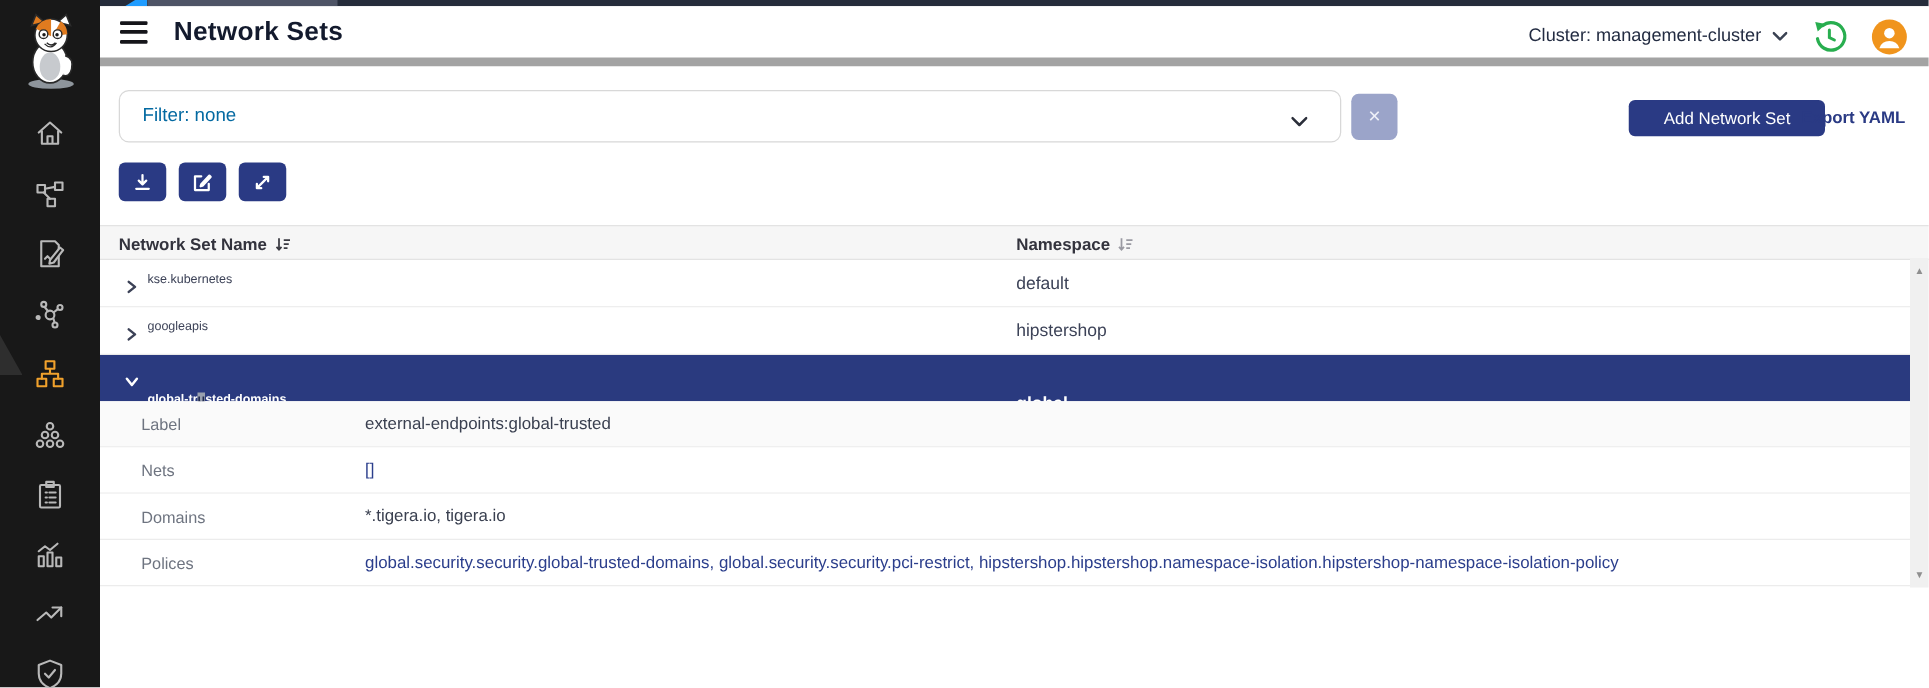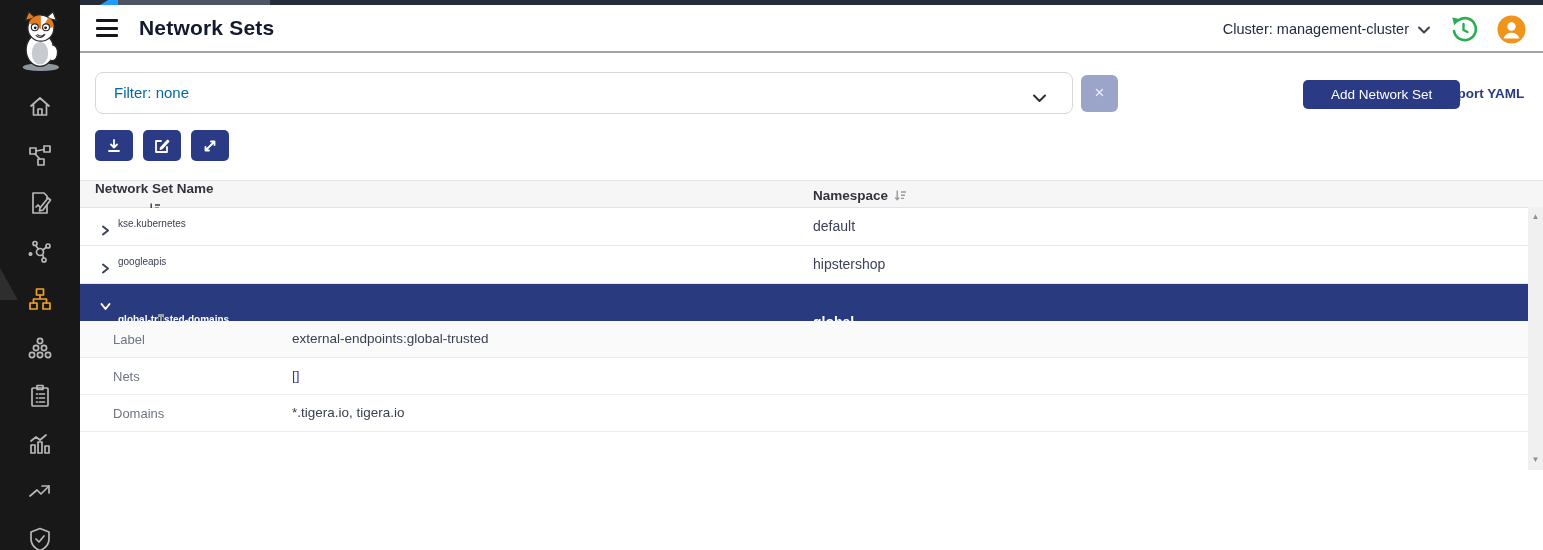--- a/index.html
+++ b/index.html
@@ -13,21 +13,21 @@
 
   
   .sidebar { position:absolute; left:0; top:0; width:80px; height:550px; background:#181818; z-index:5; }
   .logo { position:absolute; left:14px; top:10px; width:52px; height:64px; }
   .nav-icon { position:absolute; left:27px; width:26px; height:26px; cursor:pointer; }
   .nav-icon svg { width:26px; height:26px; stroke:#b8b8b8; fill:none; stroke-width:1.7; stroke-linecap:round; stroke-linejoin:round; }
   .nav-icon.active svg { stroke:#f0a12c; }
   .corner-notch { position:absolute; left:0; top:268px; width:18px; height:32px; background:#2e2e2e; clip-path:polygon(0 0,100% 100%,0 100%); }
 
   
-  .header { position:absolute; left:80px; top:5px; width:1463px; height:48px; background:#fff; border-bottom:2px solid #a3a3a3; display:flex; align-items:center; }
+  .header { position:absolute; left:80px; top:5px; width:1463px; height:48px; background:#fff; border-bottom:7px solid #a3a3a3; display:flex; align-items:center; }
   .hamburger { margin-left:16px; width:24px; height:18px; display:flex; flex-direction:column; justify-content:space-between; cursor:pointer; }
   .hamburger span { display:block; width:22px; height:3px; background:#15151a; border-radius:1px; }
   .page-title { margin-left:19px; font-size:21px; font-weight:700; color:#131a2d; letter-spacing:.2px; }
   .header-right { position:absolute; right:17px; top:0; height:48px; display:flex; align-items:center; gap:18px; }
   .cluster-switcher { display:flex; align-items:center; gap:9px; cursor:pointer; }
   .cluster-label { font-size:14.5px; color:#232c42; }
   .chev svg { width:12px; height:8px; stroke:#3a4252; stroke-width:2; fill:none; stroke-linecap:round; stroke-linejoin:round; }
   .icon-btn-round { width:30px; height:30px; display:flex; align-items:center; justify-content:center; cursor:pointer; }
 
   
@@ -38,21 +38,21 @@
   .clear-filter { position:absolute; left:1081px; top:75px; width:37px; height:37px; background:#9ba4c9; border-radius:6px; color:#eef0f8; font-size:17px; text-align:center; line-height:36px; cursor:default; }
   .add-btn { position:absolute; left:1303px; top:80px; height:29px; padding:0 28px; background:#2a3a84; border:none; border-radius:5px; color:#fff; font-size:13.5px; font-weight:400; font-family:inherit; cursor:pointer; }
   .export-link { position:absolute; left:1441px; top:86px; font-size:13.5px; font-weight:600; color:#2a3a84; cursor:pointer; }
   .action-btns { position:absolute; left:95px; top:130px; display:flex; gap:10px; }
   .action-btn { width:38px; height:31px; background:#2a3a84; border-radius:5px; display:flex; align-items:center; justify-content:center; cursor:pointer; }
   .action-btn svg { width:16px; height:16px; stroke:#fff; fill:none; stroke-width:1.8; stroke-linecap:round; stroke-linejoin:round; }
 
   
   .thead { position:absolute; left:80px; top:180px; width:1463px; height:28px; background:#f6f6f6; border-top:1px solid #e3e3e3; border-bottom:1px solid #e3e3e3; }
   .th { position:absolute; top:0; height:28px; display:flex; align-items:center; gap:6px; font-size:13.5px; font-weight:700; color:#33333d; cursor:pointer; }
-  .th.col-name { left:15px;flex-direction:column; }
+  .th.col-name { left:15px; }
   .th.col-ns { left:733px; }
   .sort-icon svg { width:13px; height:13px; display:block; }
   .rows { position:absolute; left:80px; top:208px; width:1448px; }
   .row { position:relative; height:38px; border-bottom:1px solid #e9e9e9; background:#fff; cursor:pointer; }
   .row .tw { position:absolute; left:20px; top:14px; }
   .row .tw svg { width:11px; height:11px; stroke:#3c4257; stroke-width:2; fill:none; stroke-linecap:round; stroke-linejoin:round; }
   .row .name { position:absolute; left:38px; top:10px; font-size:10px; color:#3c4257; }
   .row .ns { position:absolute; left:733px; top:10px; font-size:14px; color:#3c4257; }
   .row.selected { background:#2a3a7f; border-bottom:none; height:37px; }
   .row.selected .name, .row.selected .ns { color:#fff; font-weight:700;margin-top:20px; }
@@ -299,20 +299,24 @@
       <span class="dvalue">external-endpoints:global-trusted</span>
     </div>
     <div class="drow">
       <span class="dlabel">Nets</span>
       <span class="dvalue accent">[]</span>
     </div>
     <div class="drow">
       <span class="dlabel">Domains</span>
       <span class="dvalue">*.tigera.io, tigera.io</span>
     </div>
+    <div class="drow">
+      <span class="dlabel">Polices</span>
+      <span class="dvalue accent">global.security.security.global-trusted-domains, global.security.security.pci-restrict, hipstershop.hipstershop.namespace-isolation.hipstershop-namespace-isolation-policy</span>
+    </div>
   </div>
 
   <div class="vscroll">
     <div class="arr up">▲</div>
     <div class="arr dn">▼</div>
   </div>
 
 </div>
 
 </body></html>

